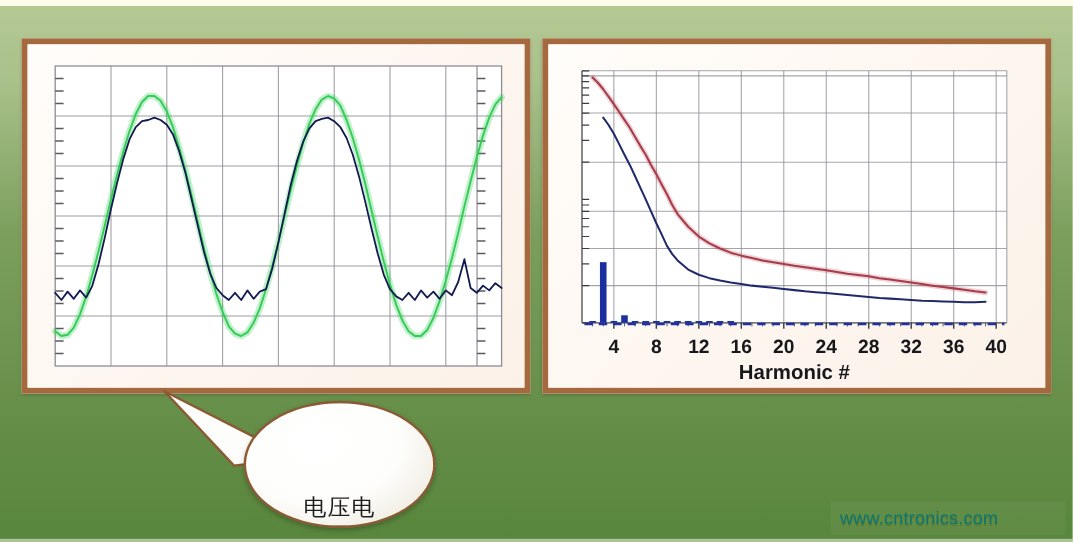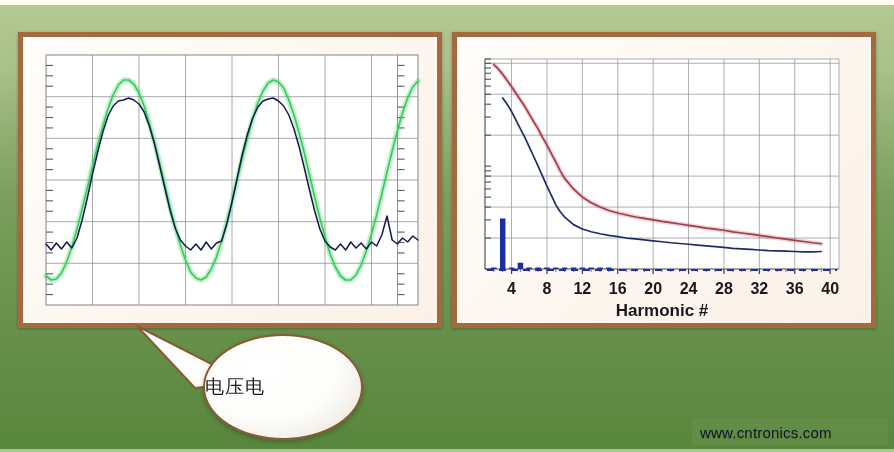--- a/index.html
+++ b/index.html
@@ -34,32 +34,32 @@
   svg.plot{position:absolute;display:block;}
 
   
   #callout-tail{position:absolute;left:135px;top:320px;width:120px;height:70px;}
   #callout-bubble{
     position:absolute;left:203px;top:334px;width:156px;height:102px;
     border-radius:50%;
     background:radial-gradient(ellipse at 38% 32%,#ffffff 0%,#fdfdfb 52%,#f0ece2 82%,#e2dace 100%);
     border:2px solid #8a5a34;
     box-shadow:0 2px 4px rgba(0,0,0,.25);
-    display:flex;flex-direction:row;align-items:center;justify-content:flex-start;
+    display:flex;flex-direction:column;align-items:center;justify-content:flex-end;
   }
   #callout-bubble .ctext{
     font-family:"DejaVu Sans","Liberation Sans",sans-serif;
     font-size:19px;color:#1d1d1d;line-height:1.45;letter-spacing:1px;
     text-align:center;font-weight:400;
   }
 
   
   #watermark{
     position:absolute;left:700px;top:424px;
-    font-size:15px;color:#0f172a;letter-spacing:.2px;
+    font-size:15px;color:#0f766e;letter-spacing:.2px;
     text-shadow:0 1px 0 rgba(60,90,40,.35);
     white-space:nowrap;
   }
   #watermark-plate{
     position:absolute;left:692px;top:418px;width:196px;height:28px;
     background:rgba(255,255,255,.045);
   }
 </style>
 </head>
 <body>

